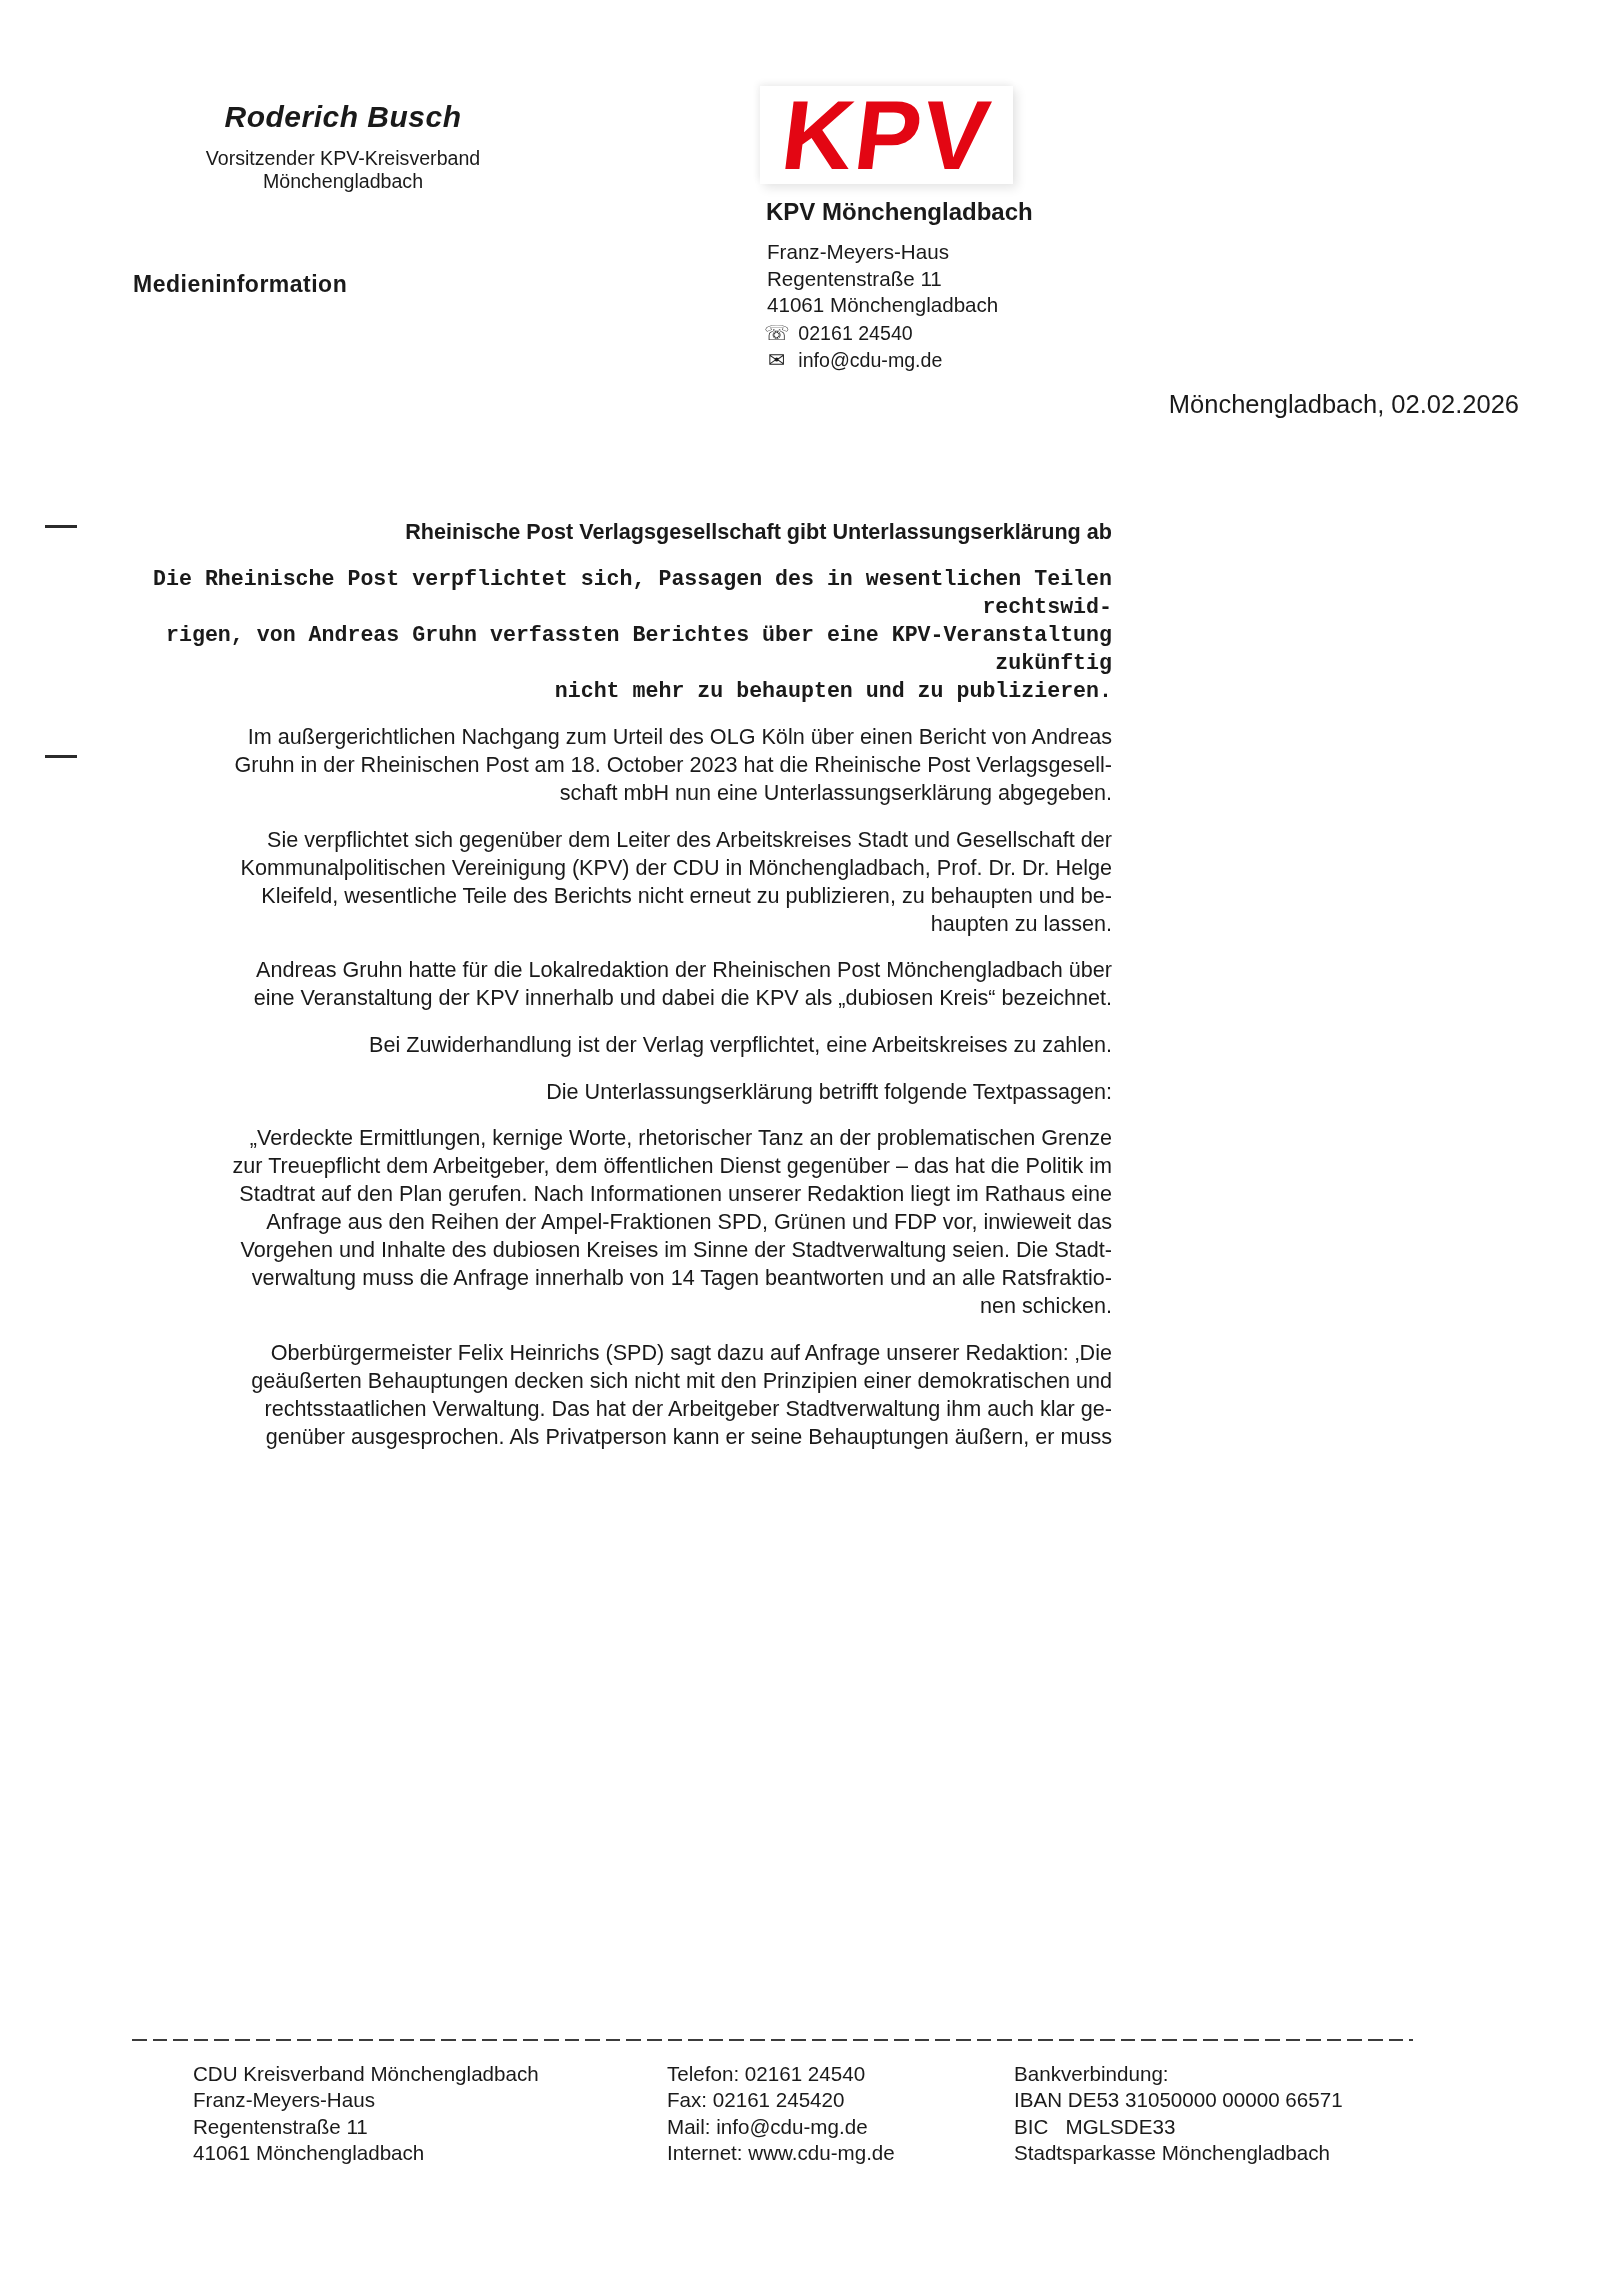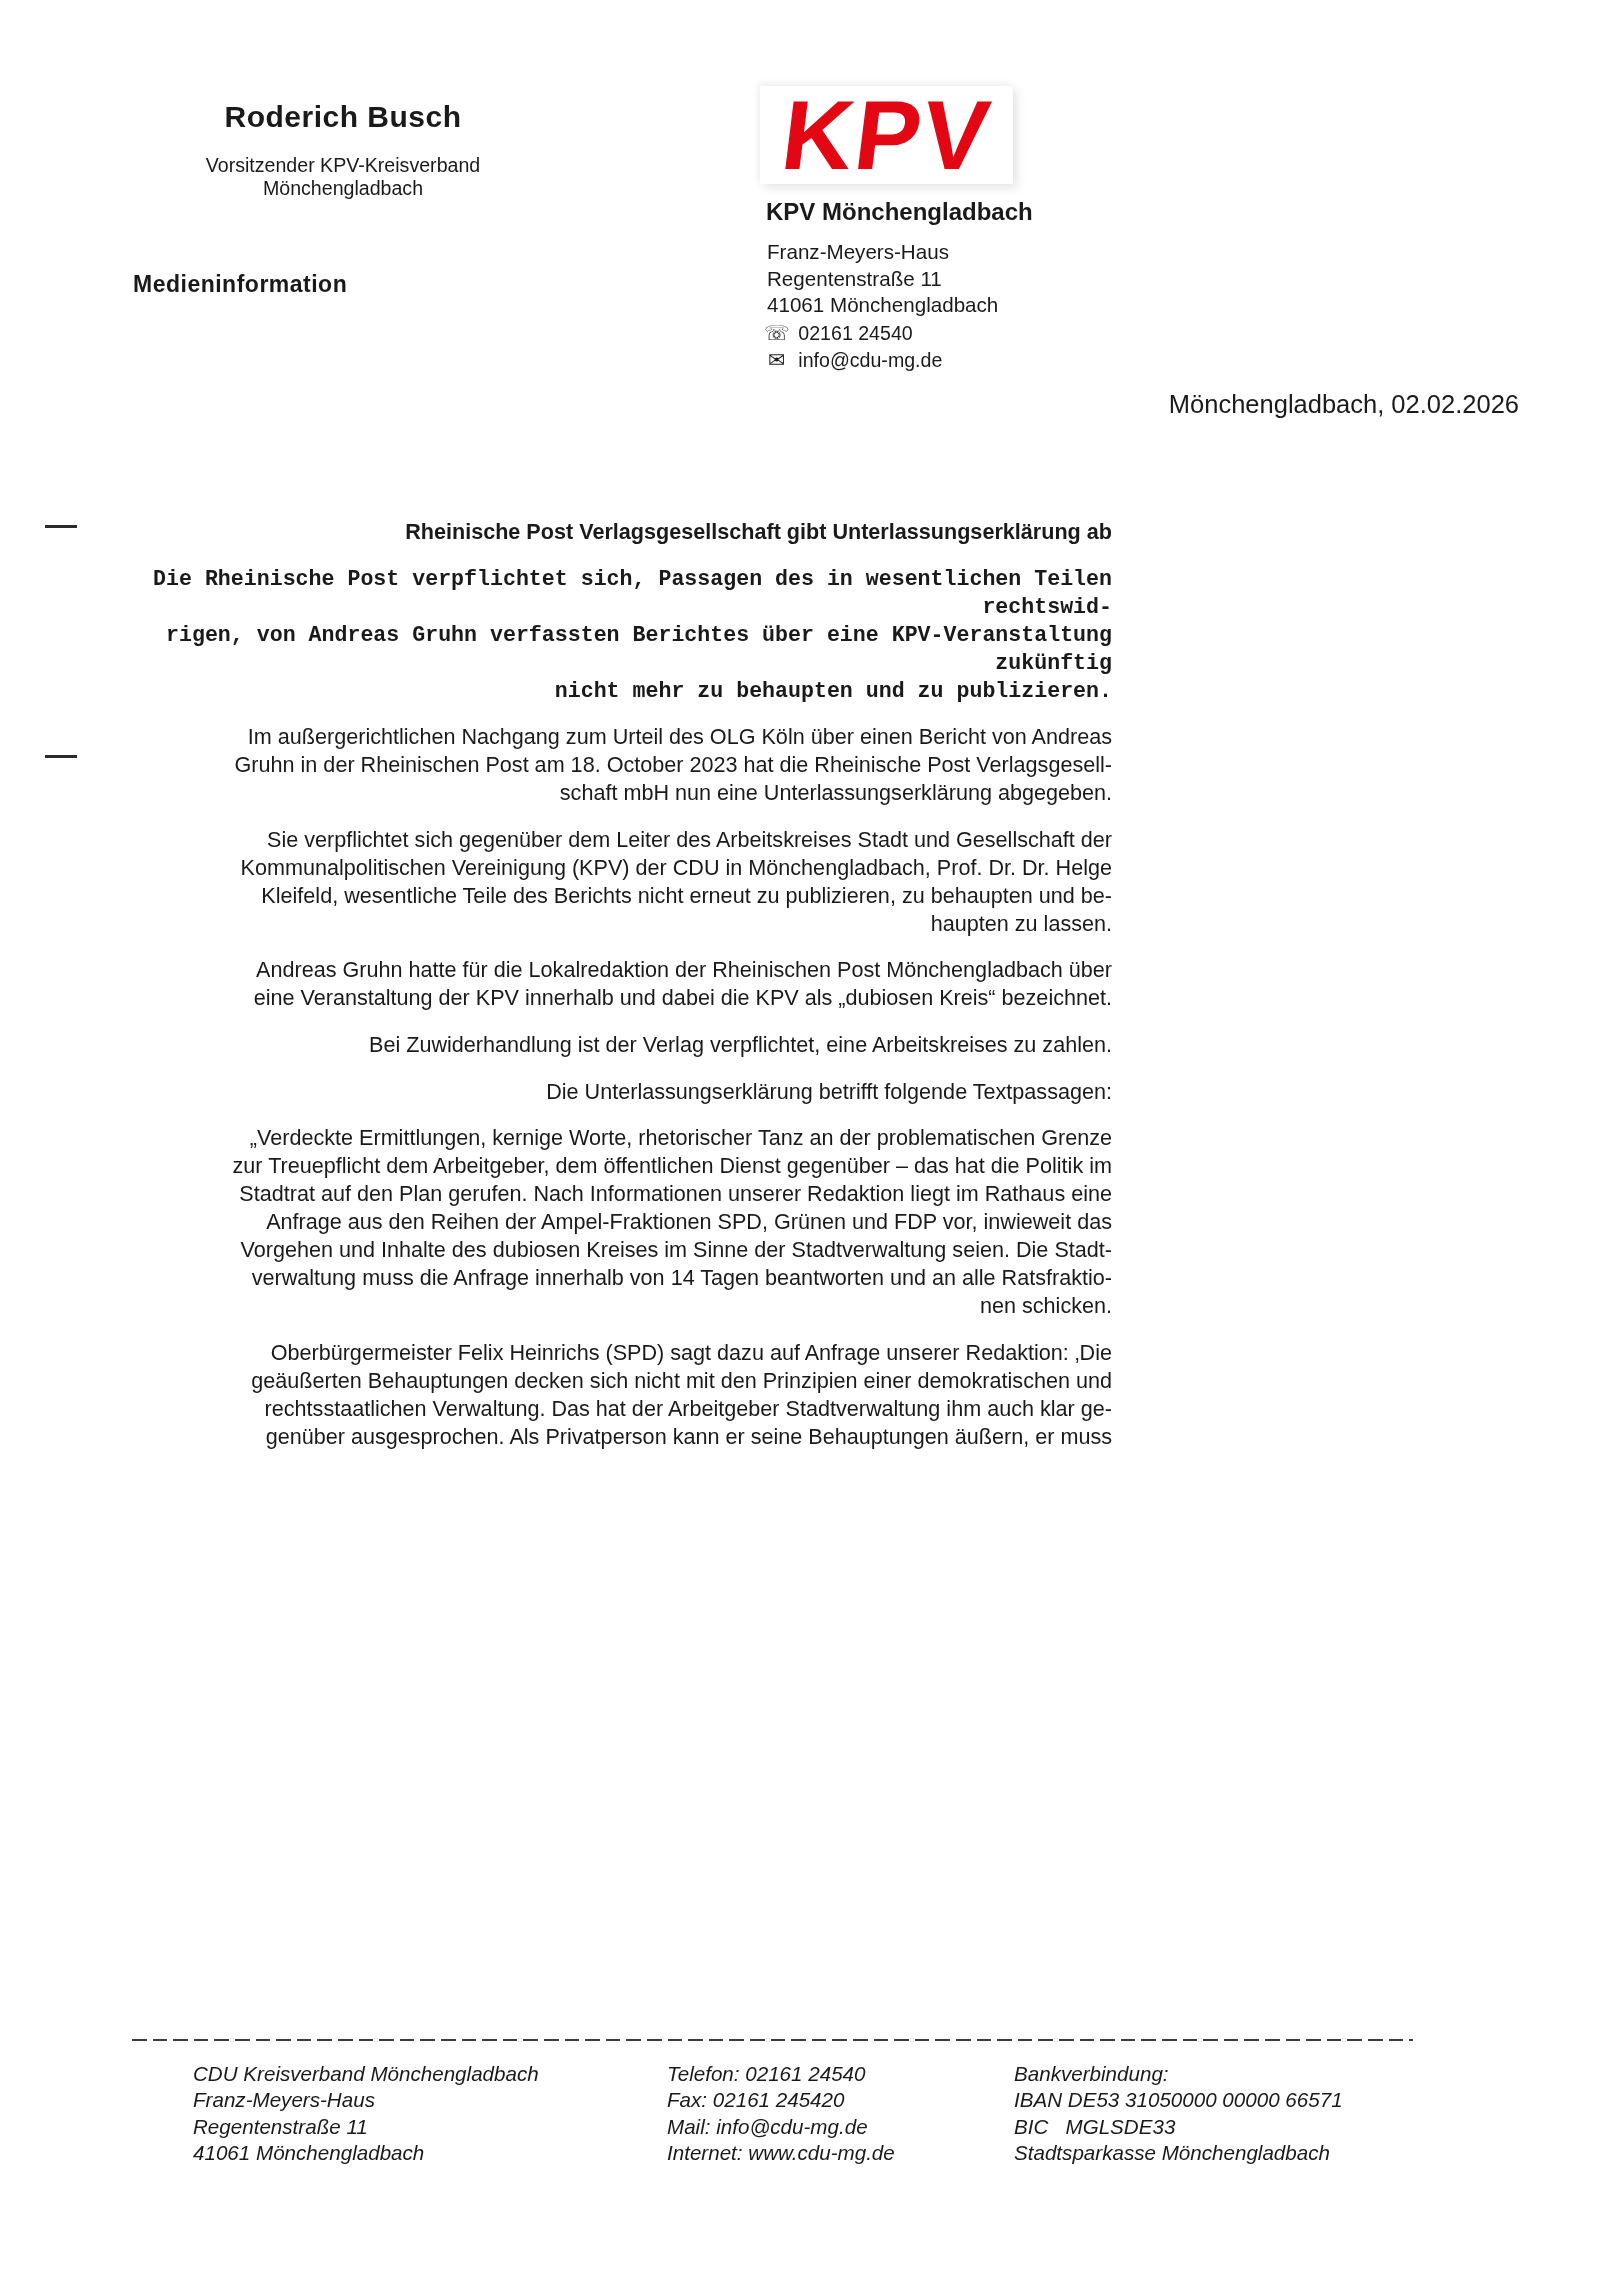--- a/index.html
+++ b/index.html
@@ -7,21 +7,21 @@
     position: relative;
     width: 1621px;
     height: 2281px;
     background: #ffffff;
     font-family: "Liberation Sans", sans-serif;
     color: #1a1a1a;
     overflow: hidden;
   }
   
   .sender { position: absolute; left: 137px; top: 100px; width: 412px; text-align: center; }
-  .sender-name { font-size: 30px; font-weight: bold; letter-spacing: 0.5px; margin-bottom: 20px; }
+  .sender-name { font-size: 30px; font-weight: bold; letter-spacing: 0.5px; margin-bottom: 13px; font-style: italic; }
   .sender-role { font-size: 19.6px; }
 
   
   .logo {
     position: absolute; left: 760px; top: 86px; width: 253px; height: 98px;
     display: flex; align-items: center; justify-content: center;
     background: #fff;
     box-shadow: 3.9px 3.9px 9.8px rgba(0,0,0,0.10), -2px -2.9px 6.9px rgba(0,0,0,0.06);
   }
   .logo-text {
@@ -44,21 +44,21 @@
   .fm1 { top: 525px; }
   .fm2 { top: 755px; }
 
   
   .body-text { position: absolute; left: 132px; top: 518px; width: 980px; font-size: 21.6px; line-height: 28px; }
   .body-text p { margin: 0 0 18.6px 0; white-space: pre-line; text-align: right; }
   .headline { font-weight: bold; }
   .lead { font-weight: bold; font-family: Liberation Mono, monospace; }
 
   
-  .footer { position: absolute; left: 0; top: 2039px; width: 1621px; height: 196px; font-style: italic; }
+  .footer { position: absolute; left: 0; top: 2039px; width: 1621px; height: 196px; }
   .footer-divider {
     position: absolute; left: 132px; top: 0; width: 1281px; height: 2px;
     background: repeating-linear-gradient(90deg, #3c3c3c 0 14.7px, transparent 14.7px 20.6px);
   }
   .fcol { position: absolute; top: 21.6px; font-size: 20.6px; line-height: 26.5px; white-space: pre; }
   .fc1 { left: 193px; }
   .fc2 { left: 667px; }
   .fc3 { left: 1014px; }
 </style>
 </head>

